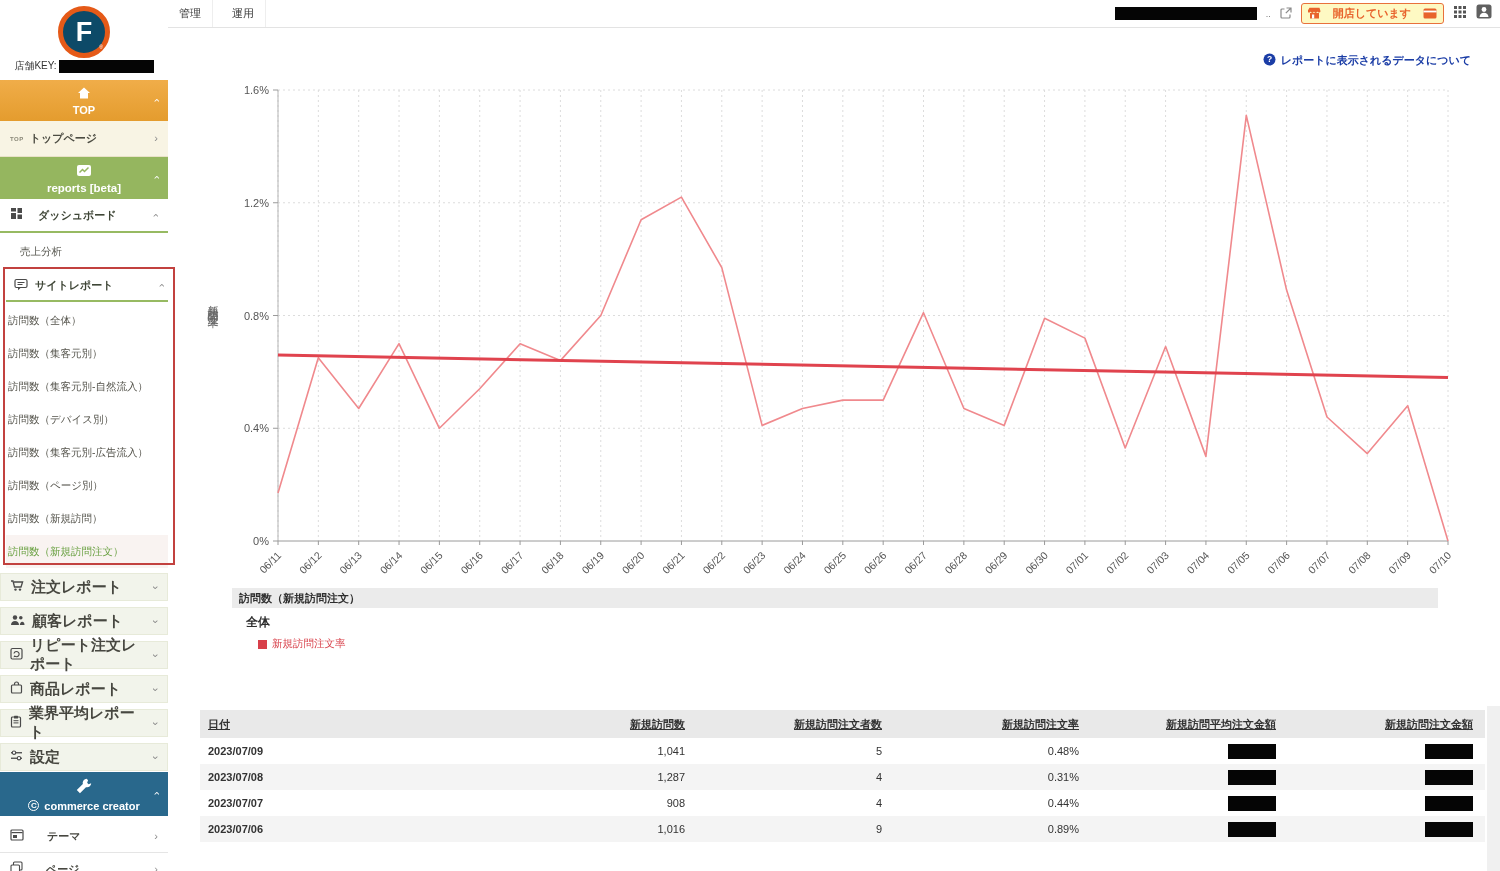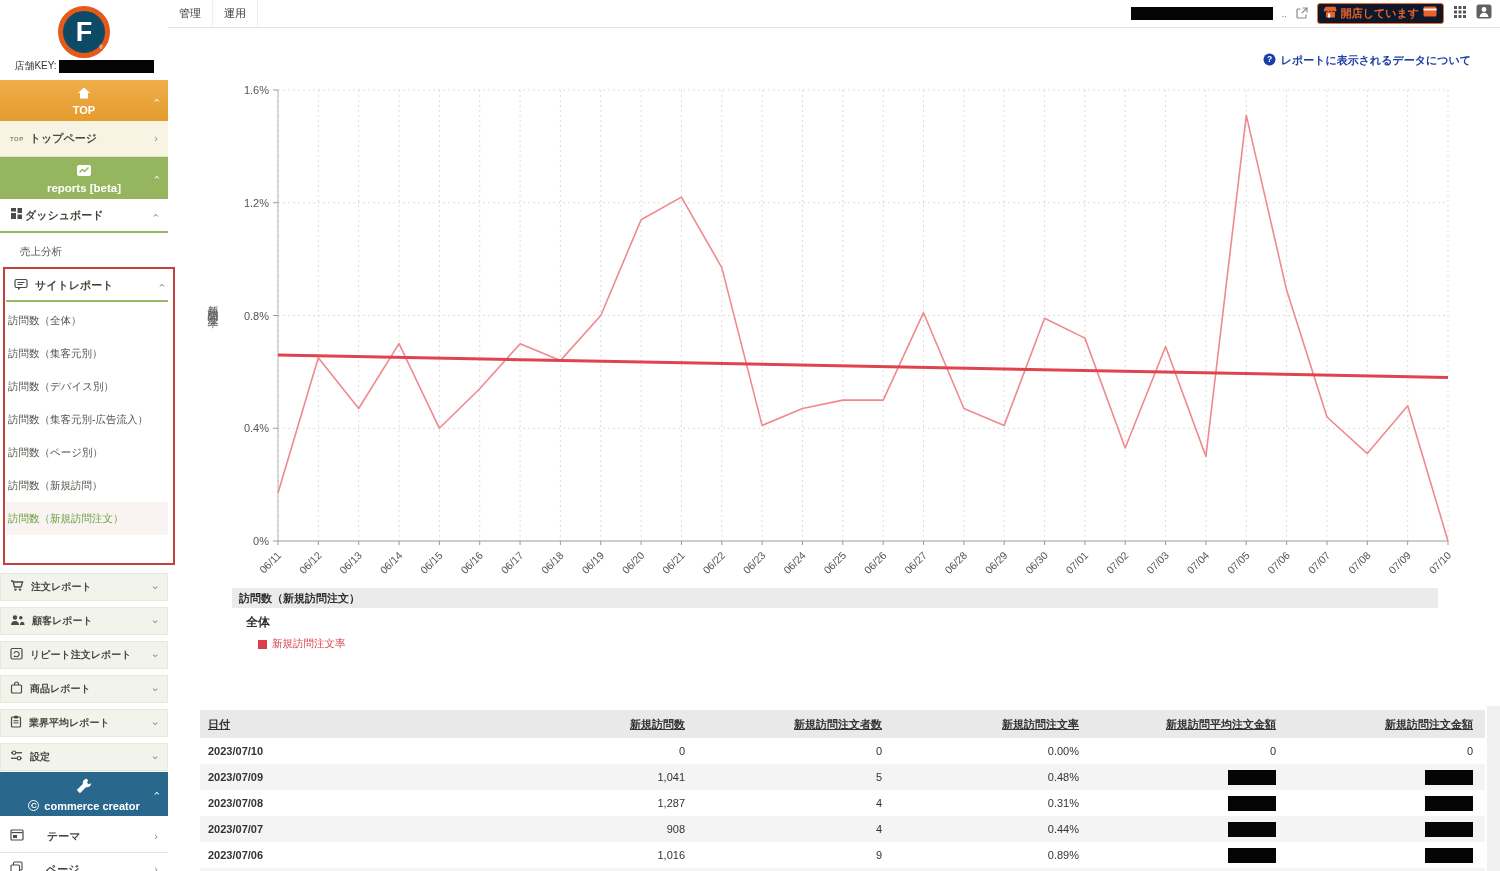--- a/index.html
+++ b/index.html
@@ -40,21 +40,21 @@
     border-bottom:1px solid #e9e2c8; display:flex; align-items:center; padding:0 10px; gap:6px; }
   .mini-top { font-size:6px; font-weight:bold; color:#8a8878; letter-spacing:0.5px; }
   .side-toppage .lbl { font-size:11px; font-weight:bold; color:#4c4c42; }
   .side-toppage .chev { margin-left:auto; }
 
   .side-reports { position:absolute; top:157px; left:0; width:168px; height:42px; background:#95b65f;
     display:flex; flex-direction:column; align-items:center; justify-content:center; }
   .side-reports .lbl { color:#fff; font-size:11.5px; font-weight:bold; margin-top:1px; }
 
   .side-dashboard { position:absolute; top:199px; left:0; width:168px; height:34px; background:#fff;
-    border-bottom:2px solid #97ba62; display:flex; align-items:center; padding:0 10px; gap:2px; }
+    border-bottom:2px solid #97ba62; display:flex; align-items:center; padding:0 10px; gap:15px; }
   .side-dashboard .lbl { font-size:11px; font-weight:bold; color:#3f4637; }
   .side-dashboard .chev { margin-left:auto; }
 
   .side-sales { position:absolute; top:239px; left:0; width:168px; height:26px;
     display:flex; align-items:center; padding:0 12px; font-size:10.5px; color:#56564e;margin-left:8px; }
 
   .red-outline { position:absolute; left:3px; top:267px; width:172px; height:298px;
     border:2px solid #c2413f; z-index:6; pointer-events:none; }
 
   .side-sitereport-head { position:absolute; top:271px; left:6px; width:166px; height:31px; background:#fff;
@@ -62,48 +62,48 @@
   .side-sitereport-head .lbl { font-size:11px; font-weight:bold; color:#3f4637; }
   .side-sitereport-head .chev { margin-left:auto; }
 
   .site-items { position:absolute; top:304px; left:6px; width:166px; }
   .site-item { height:33px; line-height:33px; padding-left:2px; font-size:10.5px; color:#55544c; background:#fff; }
   .site-item.selected { color:#69a041; background:#f9f3f1; }
 
   .side-sections { position:absolute; top:573px; left:0; width:168px; }
   .side-section { height:28px; margin-bottom:6px; background:#f2f4eb; border:1px solid #e7ead9;
     display:flex; align-items:center; padding:0 9px; gap:7px; }
-  .side-section .lbl { font-size:10px; font-weight:bold; color:#474740; }
+  .side-section .lbl { font-size:15px; font-weight:bold; color:#474740; }
   .side-section .chev { margin-left:auto; }
 
   .side-commerce { position:absolute; top:772px; left:0; width:168px; height:44px; background:#29688c;
     display:flex; flex-direction:column; align-items:center; justify-content:center; gap:1px; }
   .side-commerce .row { display:flex; align-items:center; gap:5px; }
   .cc-logo { width:11px; height:11px; border:1.5px solid #fff; border-radius:50%; color:#fff;
     font-size:8px; font-weight:bold; display:flex; align-items:center; justify-content:center; }
   .side-commerce .lbl { color:#fff; font-size:11px; font-weight:bold; }
 
   .side-bottom { position:absolute; top:820px; left:0; width:168px; }
   .side-bottom-item { height:33px; border-bottom:1px solid #e5e5e5; display:flex; align-items:center;
     padding:0 10px; gap:23px; background:#fff; }
   .side-bottom-item .lbl { font-size:11px; font-weight:bold; color:#474740; }
   .side-bottom-item .chev { margin-left:auto; }
 
   
   .main { position:absolute; left:168px; top:0; width:1332px; height:871px; background:#fff; }
   .topbar { position:absolute; left:0; top:0; width:1332px; height:28px; background:#fff;
     border-bottom:1px solid #e3e3e3; display:flex; align-items:center; }
-  .topbar .tabs { display:flex; height:100%; align-items:stretch; }
+  .topbar .tabs { display:flex; height:100%; align-items:stretch;gap:8px; }
   .topbar .tab { font-size:11px; color:#3a3a3a; padding:0 11px; display:flex; align-items:center;
     border-right:1px solid #eee; cursor:default; }
   .topbar-right { margin-left:auto; display:flex; align-items:center; gap:9px; padding-right:8px; }
   .topbar-right .name-box { width:142px; height:13px; }
   .topbar-right .dots { font-size:9px; color:#777; }
-  .store-status-btn { display:flex; align-items:flex-start; gap:4px; border:1px solid #e8713c; border-radius:3px;
-    background:#0f172a; color:#e8632c; font-size:11px; font-weight:bold; padding:2px 6px;
+  .store-status-btn { display:flex; align-items:flex-end; gap:12px; border:1px solid #e8713c; border-radius:3px;
+    background:#fef9c3; color:#e8632c; font-size:11px; font-weight:bold; padding:2px 6px;
     font-family:inherit; }
 
   .content { position:absolute; left:12px; top:28px; width:1320px; height:843px; overflow:hidden; }
 
   .help-link { position:absolute; top:25px; right:29px; display:flex; align-items:center; gap:5px;
     color:#1b3da6; font-size:11px; font-weight:bold; text-decoration:none; }
 
   .chart-ylabel { position:absolute; left:25px; top:268px; writing-mode:vertical-rl; text-orientation:upright;
     font-size:11px; color:#666; letter-spacing:2px; }
   #chart-svg { position:absolute; left:20px; top:54px; }
@@ -184,20 +184,21 @@
           <path d="M4 9.5 4 12.2 7 9.5z" fill="#4a4a4a"></path>
           <rect x="3.5" y="4" width="7" height="1" fill="#4a4a4a"></rect>
           <rect x="3.5" y="6" width="5" height="1" fill="#4a4a4a"></rect>
         </svg></span>
     <span class="lbl">サイトレポート</span>
     <span class="chev up">›</span>
   </div>
   <div class="site-items" id="site-items">
       <div class="site-item">訪問数（全体）</div>
       <div class="site-item">訪問数（集客元別）</div>
+      <div class="site-item">訪問数（集客元別-自然流入）</div>
       <div class="site-item">訪問数（デバイス別）</div>
       <div class="site-item">訪問数（集客元別-広告流入）</div>
       <div class="site-item">訪問数（ページ別）</div>
       <div class="site-item">訪問数（新規訪問）</div>
       <div class="site-item selected">訪問数（新規訪問注文）</div>
     </div>
 
   <div class="side-sections" id="side-sections">
       <div class="side-section">
         <span><svg width="14" height="13" viewBox="0 0 14 13">
@@ -480,28 +481,20 @@
             <th><span>日付</span></th>
             <th><span>新規訪問数</span></th>
             <th><span>新規訪問注文者数</span></th>
             <th><span>新規訪問注文率</span></th>
             <th><span>新規訪問平均注文金額</span></th>
             <th><span>新規訪問注文金額</span></th>
           </tr>
         </thead>
       <tbody id="table-body">
           <tr>
-            <td>2023/07/10</td>
-            <td>0</td>
-            <td>0</td>
-            <td>0.00%</td>
-            <td>0</td>
-            <td>0</td>
-          </tr>
-          <tr>
             <td>2023/07/09</td>
             <td>1,041</td>
             <td>5</td>
             <td>0.48%</td>
             <td><span class="black-box"></span></td>
             <td><span class="black-box"></span></td>
           </tr>
           <tr>
             <td>2023/07/08</td>
             <td>1,287</td>

